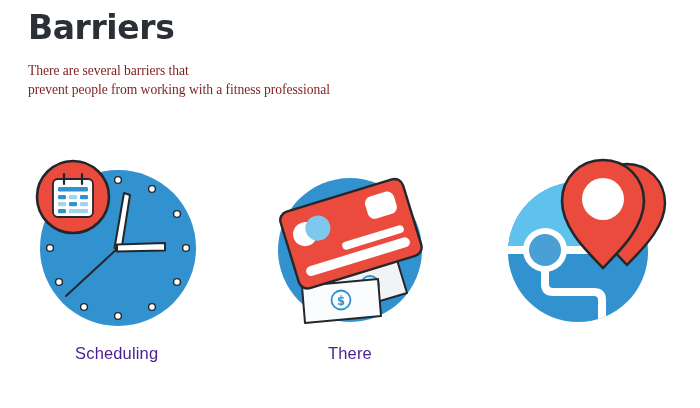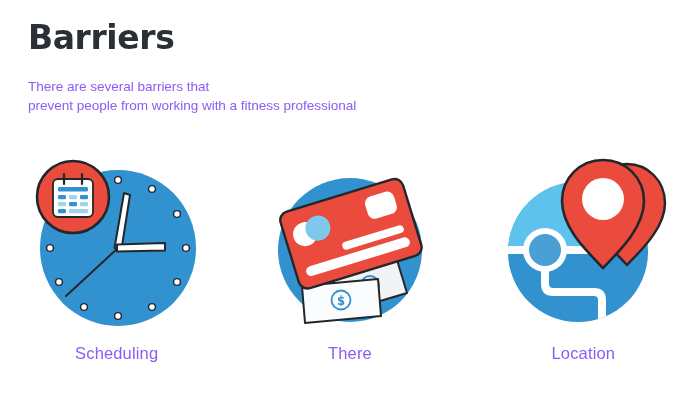--- a/index.html
+++ b/index.html
@@ -18,38 +18,38 @@
   #slide {
     position: absolute;
     inset: 0;
     background: #ffffff;
   }
 
   
   #header {
     position: absolute;
     left: 28px;
-    top: 20px;
+    top: 10px;
     width: 620px;
   }
   #page-title {
     font-family: "DejaVu Sans", sans-serif;
     font-size: 33px;
     font-weight: bold;
     color: #2b3036;
     letter-spacing: -0.4px;
     line-height: 1.12;
     margin: 0;
   }
   #subtitle {
-    margin-top: 20px;
-    font-family: Liberation Sans, sans-serif;
+    margin-top: 14px;
+    font-family: Liberation Serif, serif;
     font-size: 13.6px;
     font-weight: 400;
-    color: #8b5cf6;
+    color: #7f1d1d;
     line-height: 1.42;
     letter-spacing: -0.05px;
     white-space: pre-line;
   }
 
   
   #cards {
     position: absolute;
     left: 0;
     top: 146px;
@@ -70,21 +70,21 @@
   .icon-wrap svg {
     display: block;
     width: 190px;
     height: 192px;
   }
   .card-label {
     margin-top: 6px;
     font-family: "Liberation Sans", sans-serif;
     font-size: 16.5px;
     font-weight: 400;
-    color: #8b5cf6;
+    color: #4c1d95;
     letter-spacing: 0.15px;
     text-align: center;
   }
 </style>
 </head>
 <body>
 
 <div id="slide">
 
   <div id="header">
@@ -211,17 +211,16 @@
           </g>
 
           <path d="M139 18 C160 18 177 35 177 57 C177 83 151 106 139 119 C127 106 101 83 101 57 C101 35 118 18 139 18 Z" fill="#ea4b3c" stroke="#23272b" stroke-width="2.4" stroke-linejoin="round"></path>
 
           <g>
             <path d="M115 14 C138 14 156 32 156 55 C156 83 128 108 115 122 C102 108 74 83 74 55 C74 32 92 14 115 14 Z" fill="#ea4b3c" stroke="#23272b" stroke-width="2.6" stroke-linejoin="round"></path>
             <circle cx="115" cy="53" r="21" fill="#ffffff"></circle>
           </g>
         </svg>
       </div>
-      <div class="card-label">Location</div>
     </div>
 
   </div>
 </div>
 
 </body></html>

